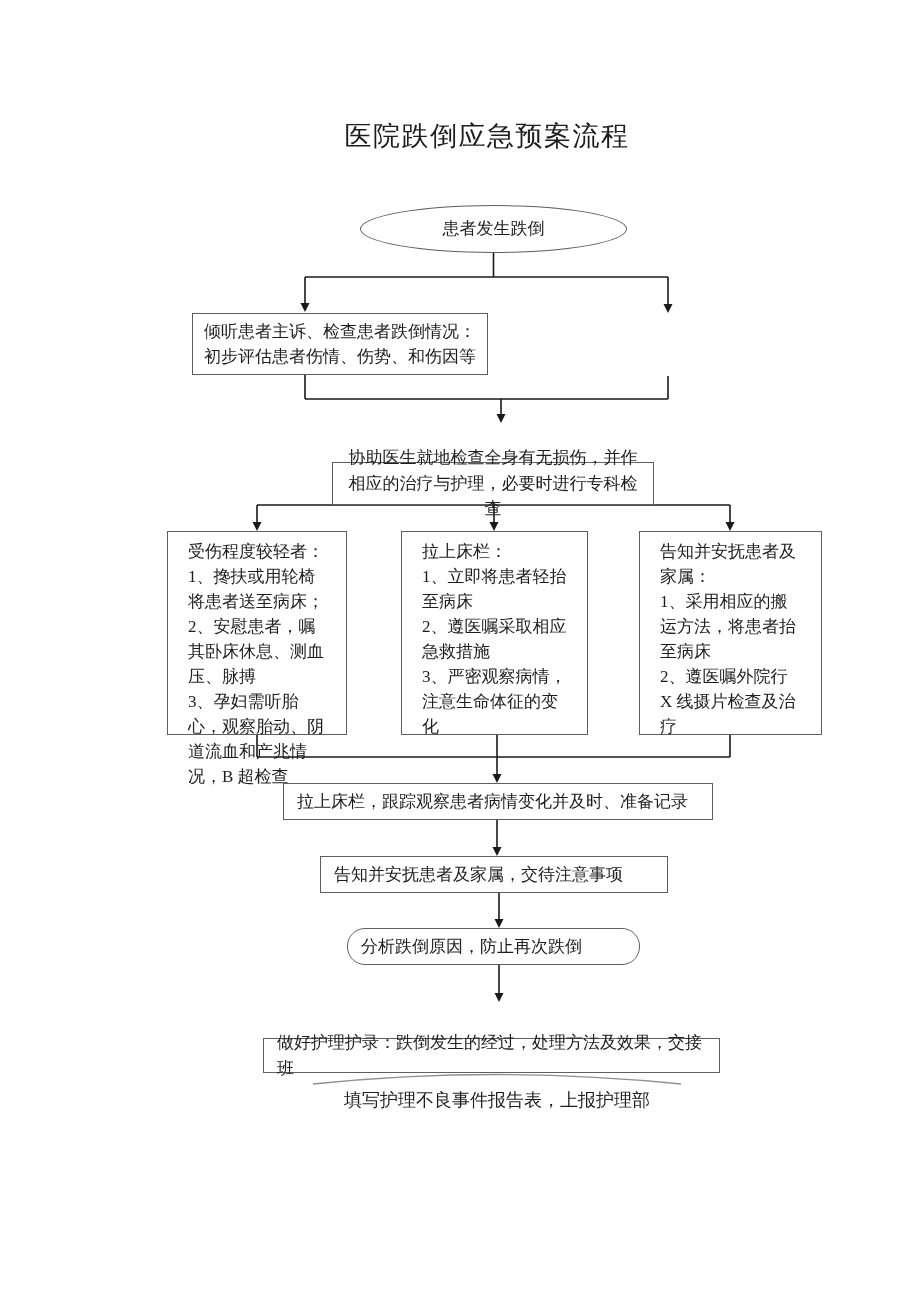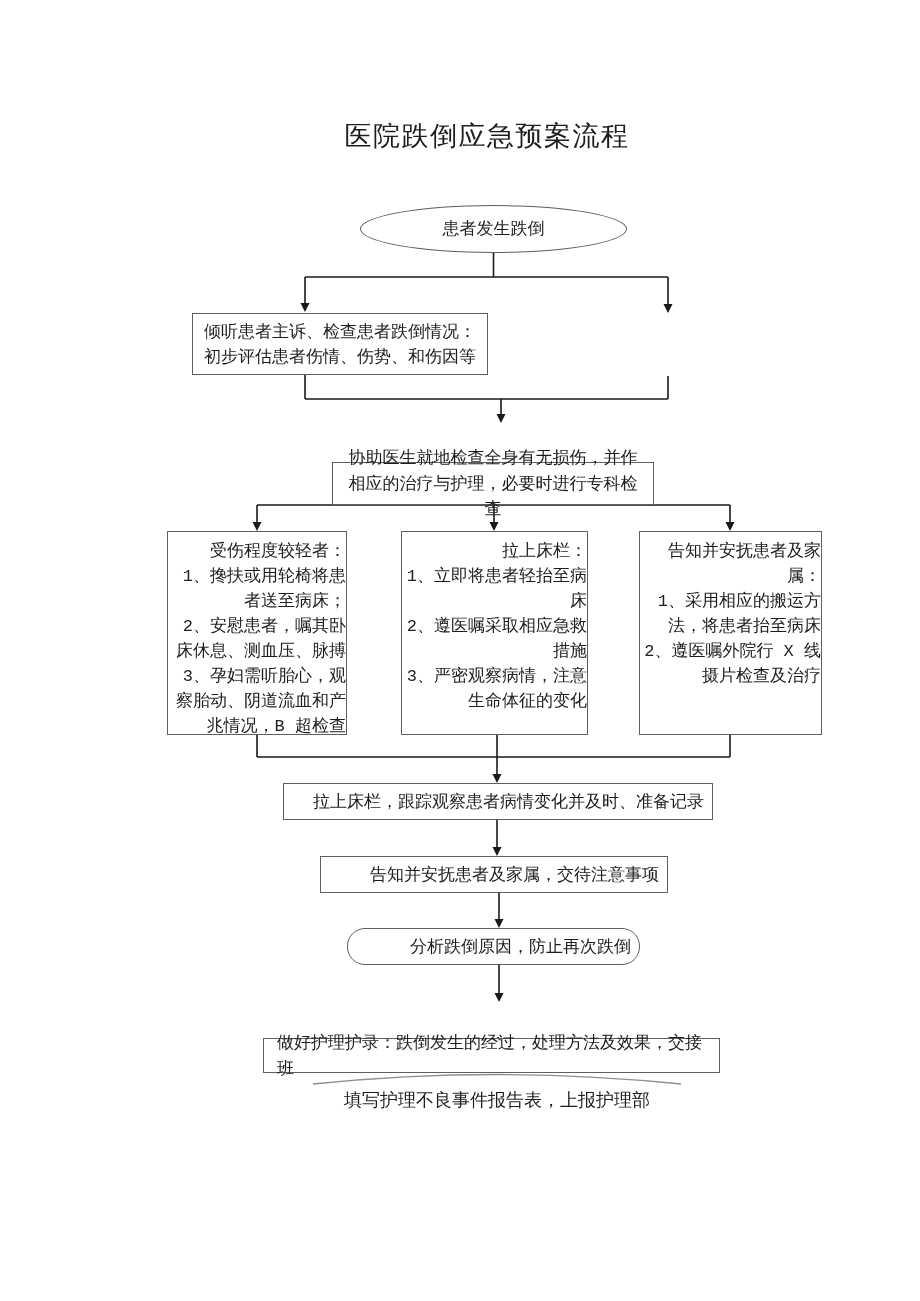--- a/index.html
+++ b/index.html
@@ -43,29 +43,28 @@
     border-radius:50%;
     display:flex;align-items:center;justify-content:center;
     text-align:center;
   }
   .ctr{
     display:flex;align-items:center;justify-content:center;
     text-align:center;
     padding:3px 10px;
   }
   .lft{
-    display:flex;align-items:center;justify-content:flex-end;
+    display:flex;align-items:center;justify-content:flex-start;
     text-align:left;
     padding:2px 8px 2px 13px;
   }
   .list{
-    padding:7px 0;
-    text-align:right;
+    padding:7px 20px;
+    text-align:left;
     line-height:25px;
-    font-family:Liberation Mono, monospace;
   }
   .note{
     position:absolute;
     top:1088px;left:497px;
     transform:translateX(-50%);
     font-size:18px;
     white-space:nowrap;
   }
 </style>
 </head>

